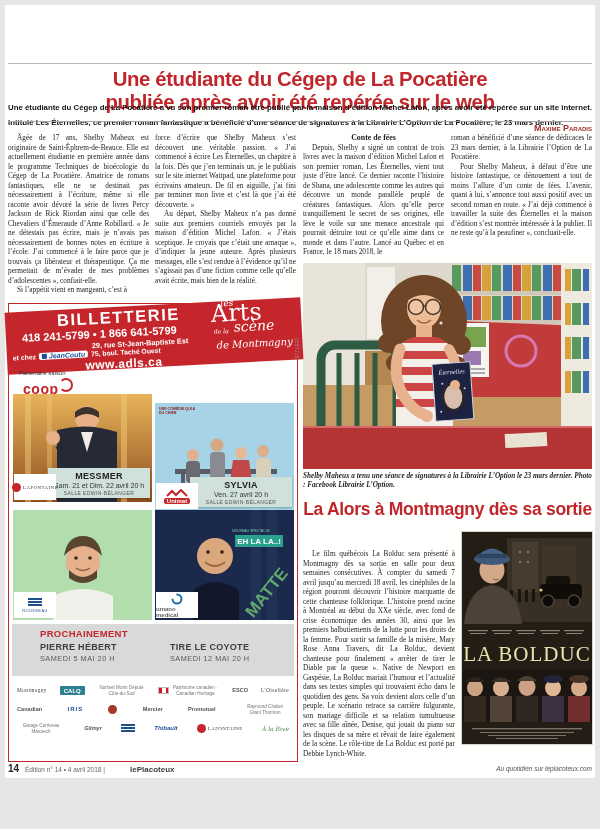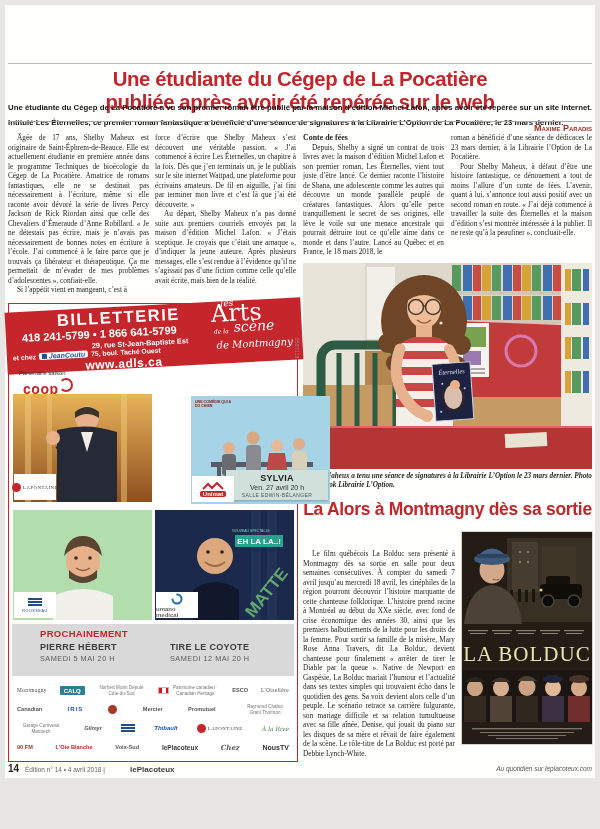--- a/index.html
+++ b/index.html
@@ -8,21 +8,21 @@
   #sheet{left:5px;top:5px;width:590px;height:773px;background:#fffffe;}
   
   #toprule{left:8px;top:63px;width:584px;height:1px;background:#b9b9b9;}
   #headline1{left:80px;top:67px;width:440px;text-align:center;font-size:21px;line-height:23px;font-weight:bold;color:#c0272c;letter-spacing:-0.4px;transform:scaleX(0.97);}
   #lede{left:8px;top:100px;width:584px;font-size:7.8px;line-height:15px;font-weight:bold;color:#141414;text-align:justify;}
   #bylinerule{left:8px;top:121px;width:584px;height:1px;background:#a8a8a8;}
   #byline{left:392px;top:123px;width:200px;text-align:right;font-weight:bold;font-variant:small-caps;font-size:9px;color:#9d2d28;}
   .col{position:absolute;width:141px;font-family:"Liberation Serif",serif;font-size:7.3px;line-height:9.5px;text-align:justify;color:#1d1d1d;overflow:hidden;}
   .col p{margin:0;text-indent:9px;}
   .col p.ni{text-indent:0;}
-  .colhead{text-align:left;font-weight:bold;font-size:7.9px;margin:0 0 1px 0;}
+  .colhead{text-align:center;font-weight:bold;font-size:7.9px;margin:0 0 1px 0;}
   #col1{left:8px;top:133px;height:166px;}
   #col2{left:155px;top:133px;height:166px;}
   #col3{left:303px;top:133px;height:129px;}
   #col4{left:451px;top:133px;height:129px;}
   #photo{left:303px;top:263px;width:289px;height:206px;}
   #caption{left:303px;top:472px;width:289px;font-family:"Liberation Serif",serif;font-style:italic;font-weight:bold;font-size:7.2px;line-height:9px;color:#262626;}
   
   #headline2{left:303px;top:499px;width:289px;text-align:center;font-size:17.5px;font-weight:bold;color:#c0272c;letter-spacing:-0.3px;}
   #a2body{left:303px;top:533px;width:152px;height:230px;margin-top:16px;}
   #poster{left:462px;top:532px;width:130px;height:212px;box-shadow:0 0 0 1px #d8d5d0;}
@@ -317,29 +317,34 @@
       <rect x="12" y="0" width="6" height="108" fill="#f2c97a" opacity="0.5"></rect>
         <rect x="34" y="0" width="5" height="108" fill="#f2c97a" opacity="0.4"></rect>
         <rect x="108" y="0" width="6" height="108" fill="#f2c97a" opacity="0.5"></rect>
       <circle cx="74" cy="24" r="12" fill="#e8b088"></circle>
       <path d="M62,18 Q74,8 86,18 L86,24 Q74,16 62,24 Z" fill="#3a322b"></path>
       <path d="M44,36 Q74,28 104,38 L104,108 L44,108 Z" fill="#262a36"></path>
       <polygon points="68,38 80,38 74,58" fill="#f0ede6"></polygon>
       <circle cx="40" cy="44" r="7" fill="#e8b088"></circle>
       <path d="M46,50 Q56,60 60,72" stroke="#262a36" stroke-width="10" fill="none"></path>
     </svg>
+    <div class="clabel">
+      <div class="cname">MESSMER</div>
+      <div class="cdate">Sam. 21 et Dim. 22 avril 20 h</div>
+      <div class="cvenue">SALLE EDWIN-BÉLANGER</div>
+    </div>
     <div class="csponsor">
       <span class="laf-row">
           <span class="dot-red"></span>
           <span class="laf-text">Lafontaine</span>
         </span>
     </div>
   </div>
 
-  <div class="card" style="left:146px;top:92px;margin-left:36px;">
+  <div class="card" style="left:146px;top:99px;">
     <svg class="cimg" viewBox="0 0 139 108">
       <rect width="139" height="108" fill="#a6d3e6"></rect>
       <rect x="20" y="66" width="102" height="5" fill="#5a5a64"></rect>
       <rect x="26" y="71" width="4" height="18" fill="#5a5a64"></rect>
         <rect x="110" y="71" width="4" height="18" fill="#5a5a64"></rect>
       <circle cx="38" cy="52" r="6" fill="#e0b090"></circle>
         <rect x="31" y="58" width="14" height="22" rx="4" fill="#6a6a72"></rect>
       <circle cx="62" cy="42" r="6.5" fill="#d8a882"></circle>
         <rect x="55" y="49" width="15" height="32" rx="4" fill="#8a8a92"></rect>
       <circle cx="86" cy="50" r="6" fill="#e6b896"></circle>
@@ -436,28 +441,20 @@
     <span class="lg">Garage Corriveau Marotech</span>
     <span class="lg b" style="font-style:italic">Gilmyr</span>
     <span class="bluestripes"></span>
     <span class="lg blue" style="font-style:italic;letter-spacing:0">Thibault</span>
     <span class="laf-row">
         <span class="dot-red"></span>
         <span class="laf-text">Lafontaine</span>
       </span>
     <span class="lg ital">À la Rive</span>
   </div>
-  <div class="lgrow" style="top:435px;">
-    <span class="lg b" style="color:#b0342a">90 FM</span>
-    <span class="lg b" style="color:#c4262c">L'Oie Blanche</span>
-    <span class="lg b">Voix-Sud</span>
-    <span class="lg plc">lePlacoteux</span>
-    <span class="lg scr">Chez</span>
-    <span class="lg ntv"><span>NousTV</span></span>
-  </div>
 </div>
 <div id="adcode" class="abs">0587118</div>
 
 <div id="footer" class="abs">
   <span id="pagenum">14</span>
   <span id="edition">Édition n° 14 • 4 avril 2018 |</span>
   <span id="brand">lePlacoteux</span>
   <span id="tagline">Au quotidien sur leplacoteux.com</span>
 </div>
 

